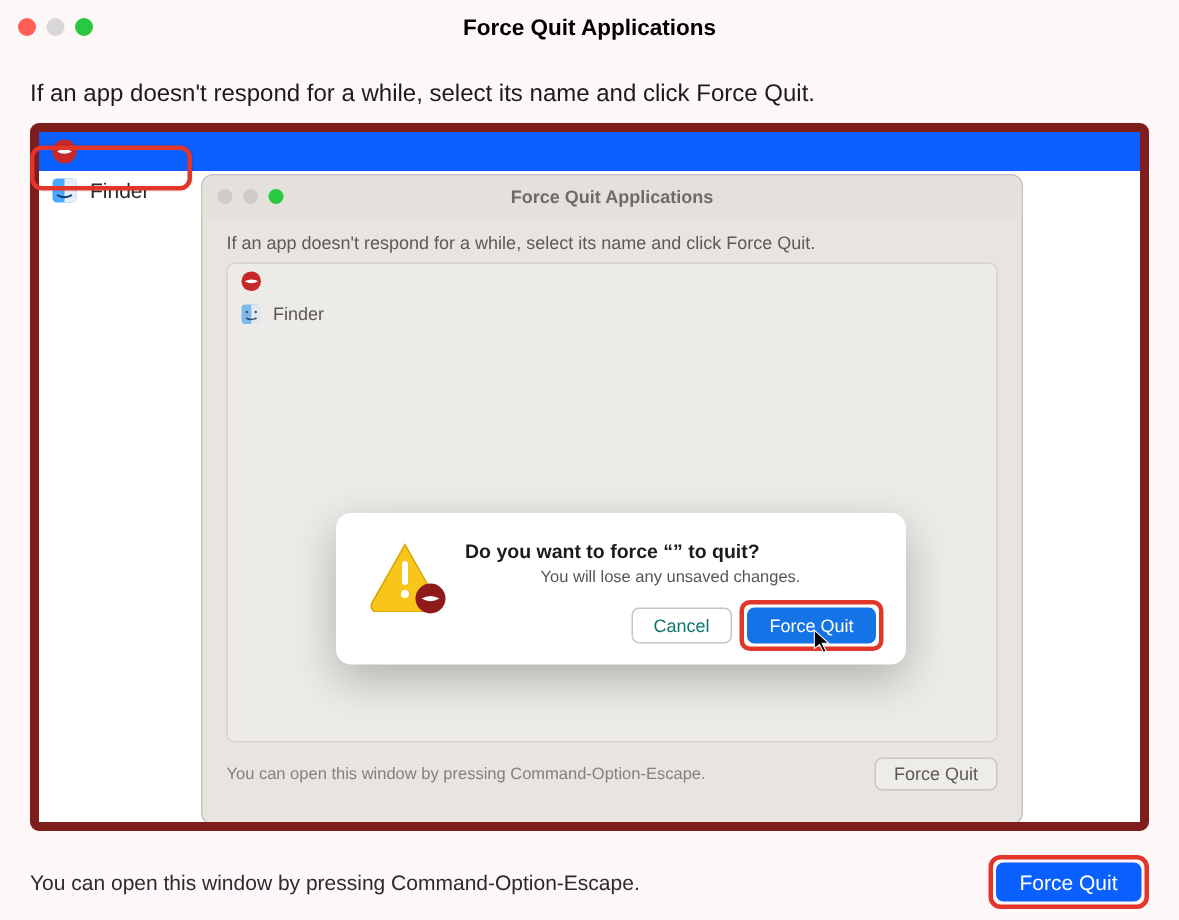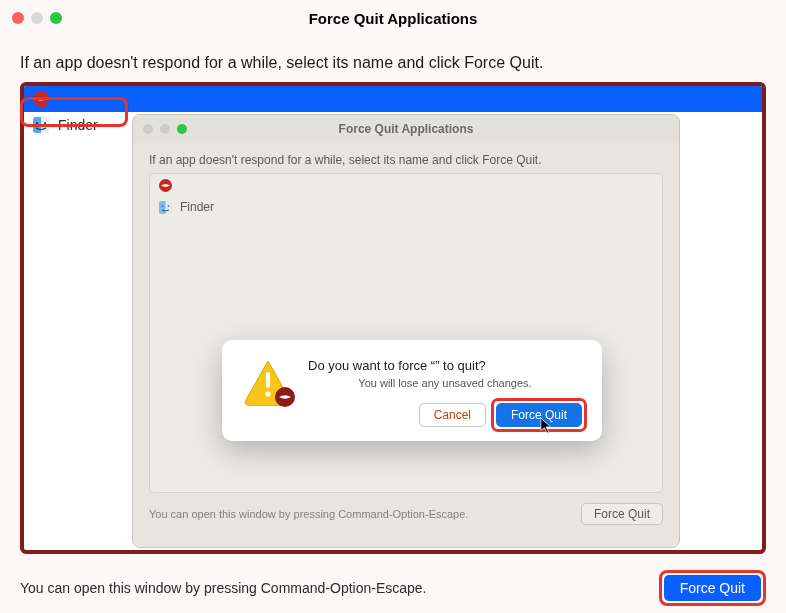--- a/index.html
+++ b/index.html
@@ -37,21 +37,21 @@
       font-size: 15px;
       pointer-events: none;
     }
     .instruction {
       font-size: 16px;
       color: #1b1b1b;
       padding: 18px 20px 10px 20px;
     }
     .app-list {
       margin: 0 20px;
-      border: 4px solid #7f1d1d;
+      border: 6px solid #7f1d1d;
       border-radius: 6px;
       height: 472px;
       overflow: hidden;
       background: #fff;
       position: relative;
     }
     .app-row {
       height: 26px;
       display: flex;
       align-items: center;
@@ -149,39 +149,39 @@
     }
     .dialog-icon {
       position: relative;
       width: 52px; height: 48px;
       flex-shrink:0;
     }
     .dialog-body {
       flex:1;
     }
     .dialog-heading {
-      font-size: 13px; font-weight:400; color:#1b1b1b;
+      font-size: 13px; font-weight:700; color:#1b1b1b;
       margin-bottom: 4px;
     }
     .dialog-msg {
       font-size: 11px; color:#575553;
       margin-bottom: 14px;
       text-align: center;
     }
     .dialog-actions {
       display:flex; justify-content:flex-end; gap:10px;
       align-items:center;
     }
     .dlg-btn {
       border-radius: 5px;
       font-size: 12px;
       padding: 4px 14px;
       border: 1px solid #c9c5c0;
       background: #fff;
-      color:#c2410c;
+      color:#0f766e;
       cursor:pointer;
     }
     .dlg-btn.primary {
       background: #1473e6;
       border-color:#1473e6;
       color:#fff;
     }
     .hl-dialog-fq {
       position:absolute;
       pointer-events:none;

